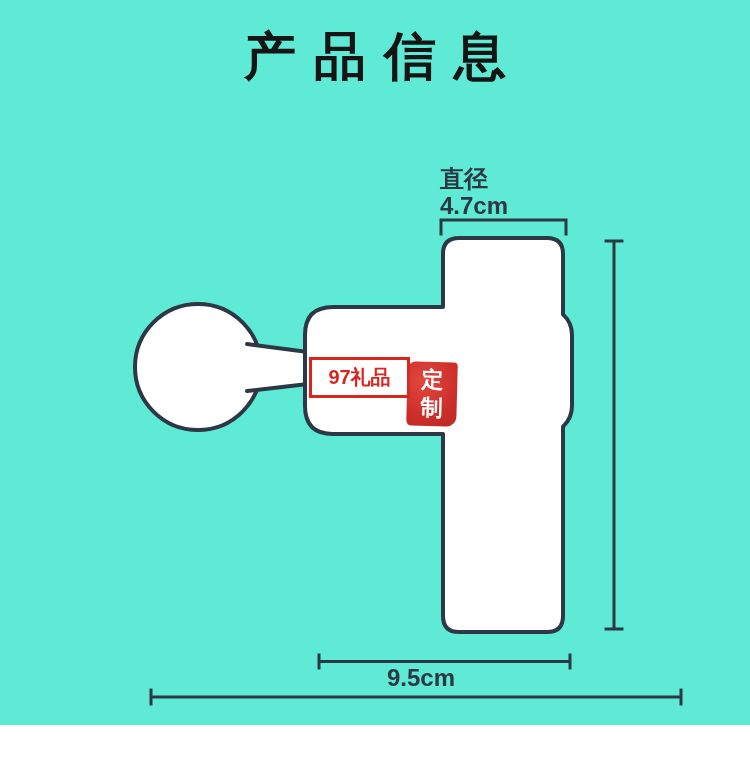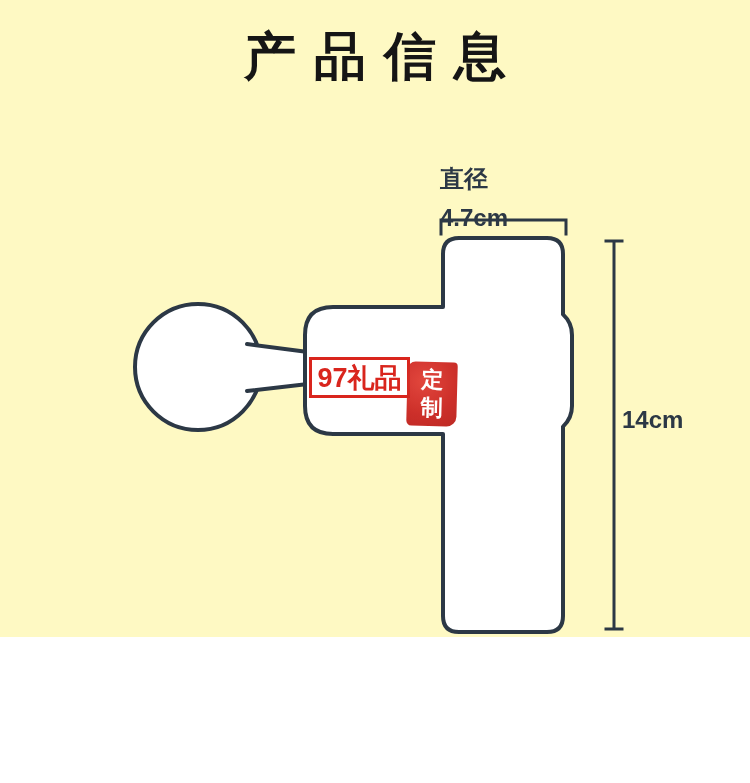--- a/index.html
+++ b/index.html
@@ -2,22 +2,22 @@
 <html style="--title: #151515; --text: #2c3845; --outline: #2c3845; --watermark: #d9251d;"><head>
 <meta charset="utf-8">
 <style>
   * { margin: 0; padding: 0; box-sizing: border-box; }
   html, body { background: #ffffff; }
   body { font-family: "Liberation Sans", sans-serif; }
 
   .page {
     position: relative;
     width: 750px;
-    height: 637px;
-    background: #fef9c3;
+    height: 725px;
+    background: #5eead4;
     overflow: hidden;
   }
 
   .title {
     position: absolute;
     top: 22px;
     left: 0;
     width: 100%;
     text-align: center;
     font-size: 52px;
@@ -59,34 +59,34 @@
 
   .dim-label {
     position: absolute;
     color: var(--text, #2c3845);
     font-size: 24px;
     font-weight: 600;
     text-align: left;
     white-space: nowrap;
   }
   .label-diameter-caption { left: 440px; top: 163px; width: 127px; }
-  .label-diameter-value   { left: 440px; top: 192px; width: 127px; margin-top: 12px; }
+  .label-diameter-value   { left: 440px; top: 192px; width: 127px; }
   .label-height-value     { left: 622px; top: 406px; width: 90px; text-align: left; }
   .label-body-length      { left: 387px; top: 664px; width: 120px; }
   .label-total-length     { left: 346px; top: 700px; width: 140px; }
 
   .watermark-brand-box {
     position: absolute;
     left: 309px;
     top: 357px;
     width: 101px;
     height: 41px;
     border: 3px solid var(--watermark, #d9251d);
     color: var(--watermark, #d9251d);
-    font-size: 27px;
+    font-size: 20px;
     font-weight: 700;
     display: flex;
     align-items: center;
     justify-content: center;
     background: transparent;
     white-space: nowrap;
     z-index: 5;
   }
 
   .watermark-seal {
@@ -149,22 +149,22 @@
 
     <path class="dim-line" d="M319,655 L319,668 M319,661.5 L570,661.5 M570,655 L570,668"></path>
 
     <path class="dim-line" d="M151,690 L151,704 M151,697 L681,697 M681,690 L681,704"></path>
   </svg>
 
   <div class="dim-label label-diameter-caption">直径</div>
 
   <div class="dim-label label-diameter-value">4.7cm</div>
 
-  <div class="dim-label label-height-value">14cm</div>
 
+  <div class="dim-label label-body-length">9.5cm</div>
 
 
   <div class="watermark-brand-box">
     <span>97礼品</span>
   </div>
 
   <div class="watermark-seal">
     <span class="seal-text">定制</span>
   </div>
 

